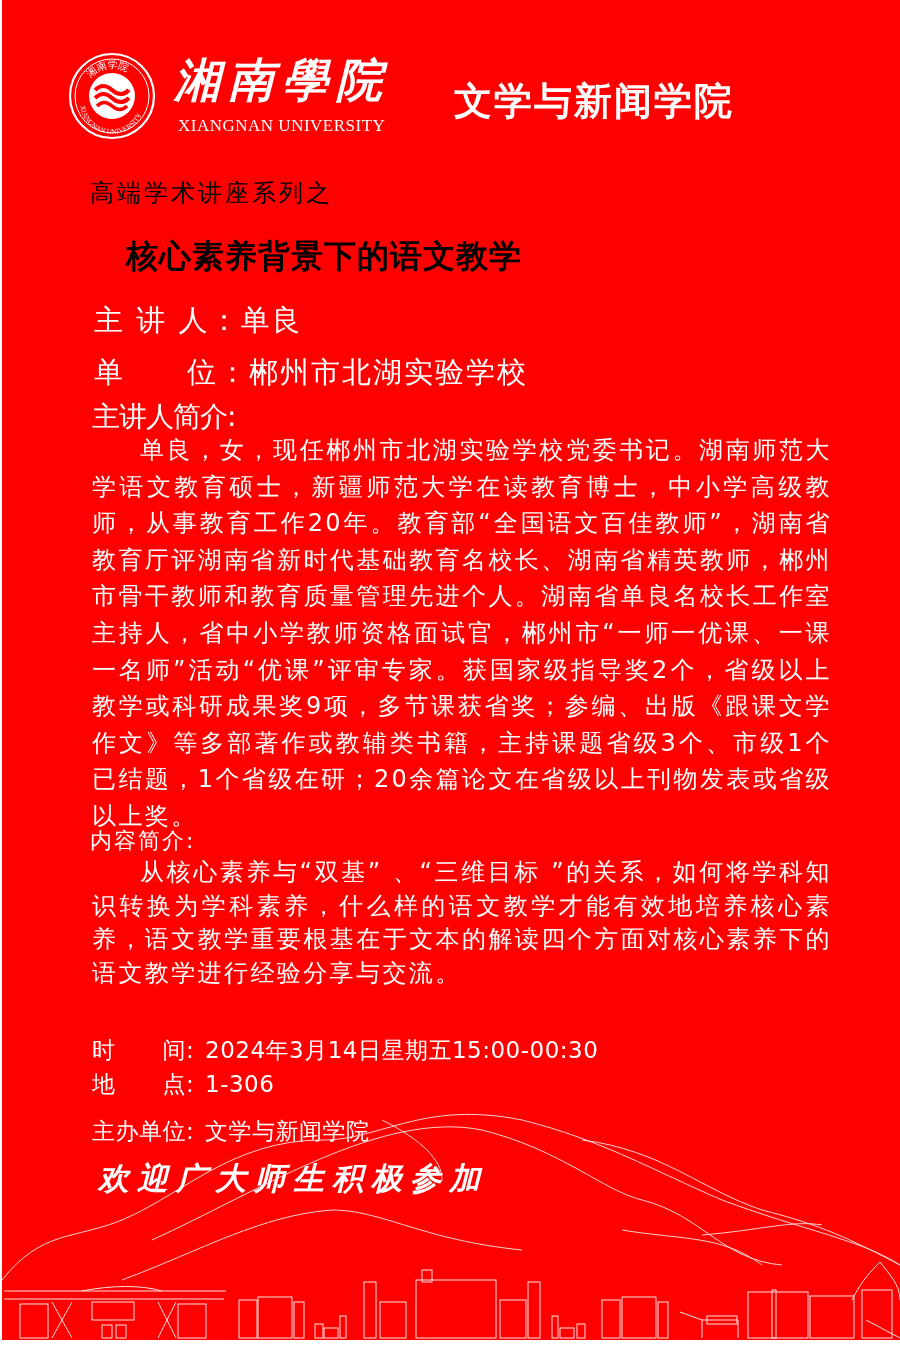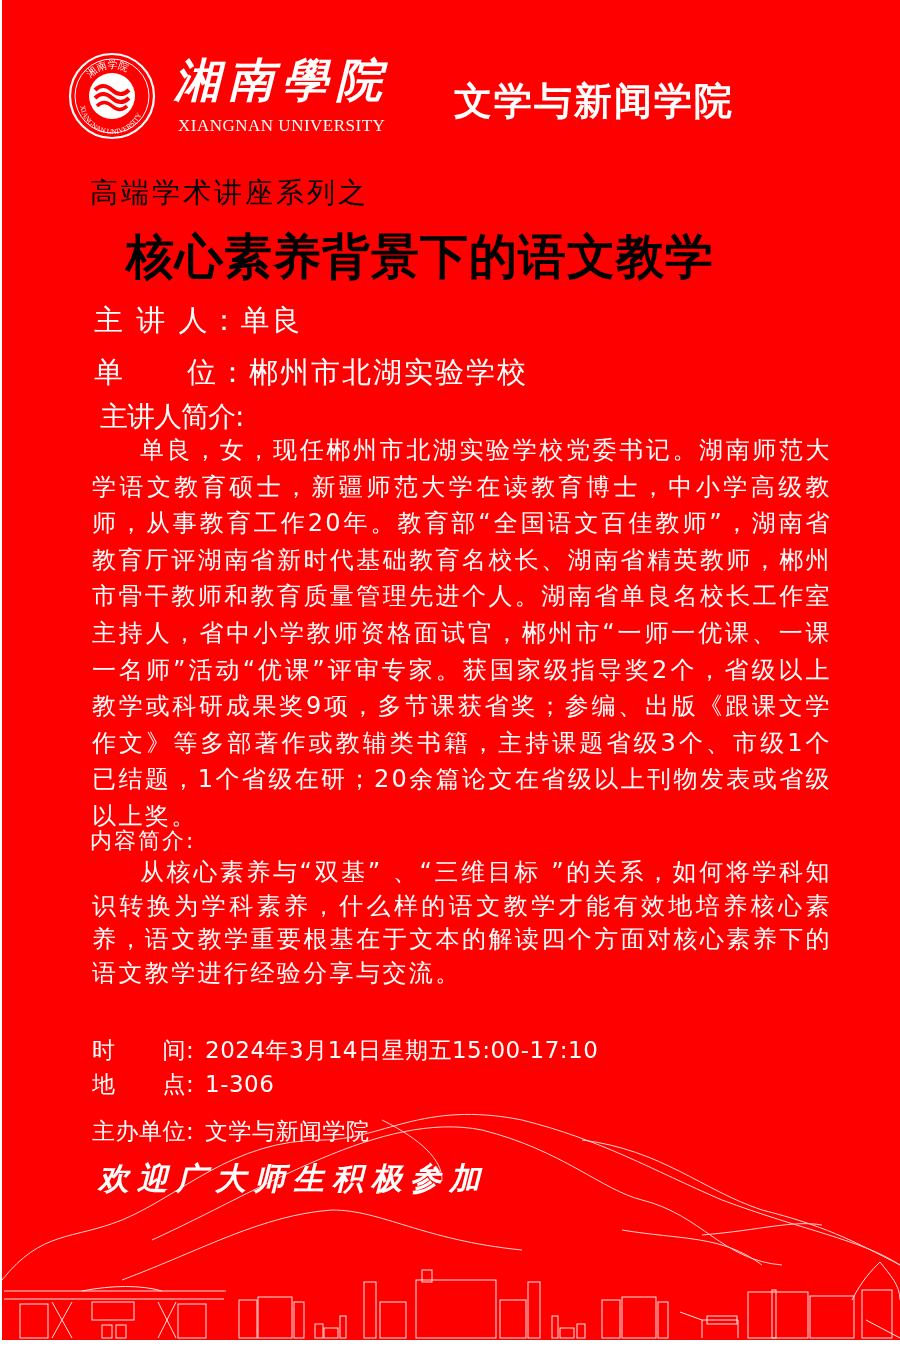--- a/index.html
+++ b/index.html
@@ -9,27 +9,27 @@
     background: #ff0000; overflow: hidden;
     font-family: "DejaVu Sans", sans-serif; color: #ffffff;
   }
   .abs { position: absolute; }
   
   .seal { left: 66px; top: 52px; width: 88px; height: 88px; }
   .uni-cn { left: 172px; top: 52px; font-family: "DejaVu Serif", serif; font-size: 46px; font-weight: bold; letter-spacing: 8px; font-style: italic; line-height: 56px; }
   .uni-en { left: 176px; top: 116px; font-family: "Liberation Serif", serif; font-size: 17px; letter-spacing: 0.5px; line-height: 20px; }
   .college { left: 452px; top: 78px; font-family: "DejaVu Serif", serif; font-size: 38px; font-weight: bold; letter-spacing: 2px; line-height: 46px; }
   
-  .series { left: 88px; top: 176px; color: #000; font-family: "DejaVu Serif", serif; font-size: 28px; letter-spacing: 3px; line-height: 34px; }
-  .main-title { left: 124px; top: 226px; color: #000; font-family: "DejaVu Sans", sans-serif; font-size: 48px; font-weight: bold; letter-spacing: 1px; line-height: 60px; }
+  .series { left: 88px; top: 176px; color: #000; font-family: "DejaVu Serif", serif; font-size: 24px; letter-spacing: 3px; line-height: 34px; }
+  .main-title { left: 124px; top: 226px; color: #000; font-family: "DejaVu Sans", sans-serif; font-size: 32px; font-weight: bold; letter-spacing: 1px; line-height: 60px; }
   .info-line { left: 92px; font-size: 29px; line-height: 36px; letter-spacing: 2px; }
   .speaker { top: 302px; text-align: right; }
   .unit { top: 354px; }
   .section-title { left: 90px; font-size: 28px; line-height: 34px; }
-  .bio-title { top: 400px; letter-spacing: -1px; margin-left: 8px; }
+  .bio-title { top: 400px; letter-spacing: -1px; }
   .para { left: 90px; width: 740px; font-size: 24px; line-height: 36.6px; letter-spacing: 2.4px; text-indent: 2em; text-align: justify; }
   .bio { top: 432px; }
   .content-title { top: 824px; left: 88px; letter-spacing: 2px; font-size: 22px; }
   .content { top: 856px; line-height: 33.6px; }
   .detail { left: 90px; font-size: 23px; line-height: 32px; letter-spacing: 0.5px; }
   .d-time { top: 1034px; }
   .d-place { top: 1068px; }
   .d-host { top: 1103px; margin-top: 12px; }
   .label-fixed { display: inline-block; width: 113px; }
   .welcome { left: 96px; top: 1158px; font-family: "DejaVu Serif", serif; font-size: 31px; font-weight: bold; font-style: italic; letter-spacing: 8px; line-height: 40px; }
@@ -69,21 +69,21 @@
     <span>单　　位：</span><span>郴州市北湖实验学校</span>
   </div>
 
   <div class="abs section-title bio-title">主讲人简介:</div>
   <div class="abs para bio">单良，女，现任郴州市北湖实验学校党委书记。湖南师范大学语文教育硕士，新疆师范大学在读教育博士，中小学高级教师，从事教育工作20年。教育部“全国语文百佳教师”，湖南省教育厅评湖南省新时代基础教育名校长、湖南省精英教师，郴州市骨干教师和教育质量管理先进个人。湖南省单良名校长工作室主持人，省中小学教师资格面试官，郴州市“一师一优课、一课一名师”活动“优课”评审专家。获国家级指导奖2个，省级以上教学或科研成果奖9项，多节课获省奖；参编、出版《跟课文学作文》等多部著作或教辅类书籍，主持课题省级3个、市级1个已结题，1个省级在研；20余篇论文在省级以上刊物发表或省级以上奖。</div>
 
   <div class="abs section-title content-title">内容简介:</div>
   <div class="abs para content">从核心素养与“双基” 、“三维目标 ”的关系，如何将学科知识转换为学科素养，什么样的语文教学才能有效地培养核心素养，语文教学重要根基在于文本的解读四个方面对核心素养下的语文教学进行经验分享与交流。</div>
 
   <div class="abs detail d-time">
-    <span class="label-fixed">时　　间:</span><span>2024年3月14日星期五15:00-17:10</span>
+    <span class="label-fixed">时　　间:</span><span>2024年3月14日星期五15:00-00:30</span>
   </div>
   <div class="abs detail d-place">
     <span class="label-fixed">地　　点:</span><span>1-306</span>
   </div>
   <div class="abs detail d-host">
     <span class="label-fixed">主办单位:</span><span>文学与新闻学院</span>
   </div>
 
   <svg class="abs deco" viewBox="0 1090 898 250" fill="none" stroke="#ffd0d0" stroke-width="1">
     <path d="M0 1280 C40 1230 70 1240 120 1220 C180 1195 230 1140 320 1140 C380 1140 420 1100 520 1120 C600 1140 650 1170 720 1200 C800 1230 860 1240 898 1265"></path>

